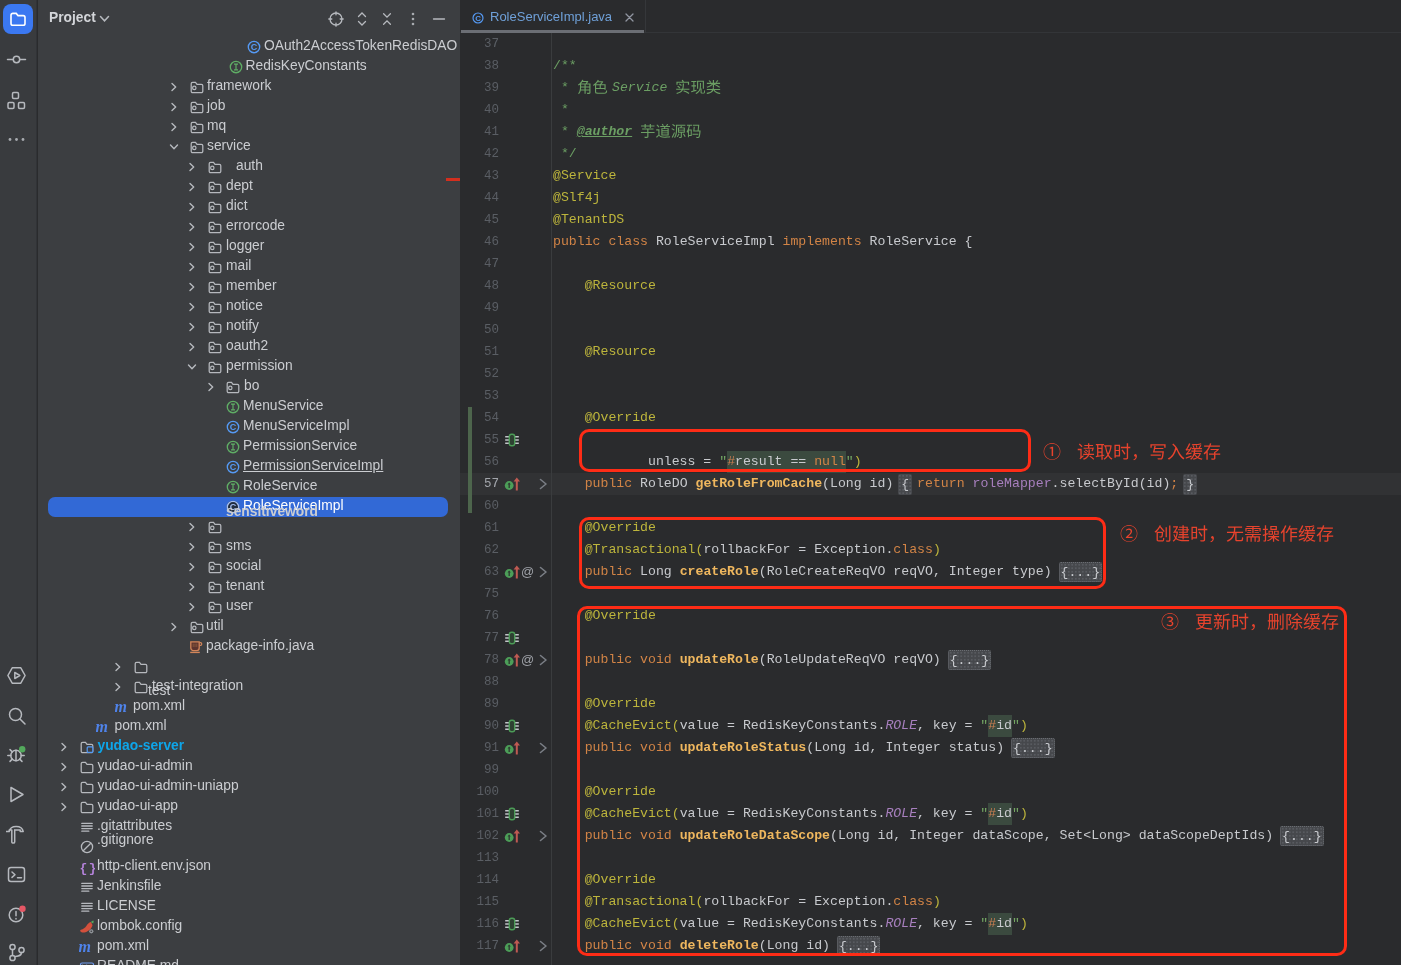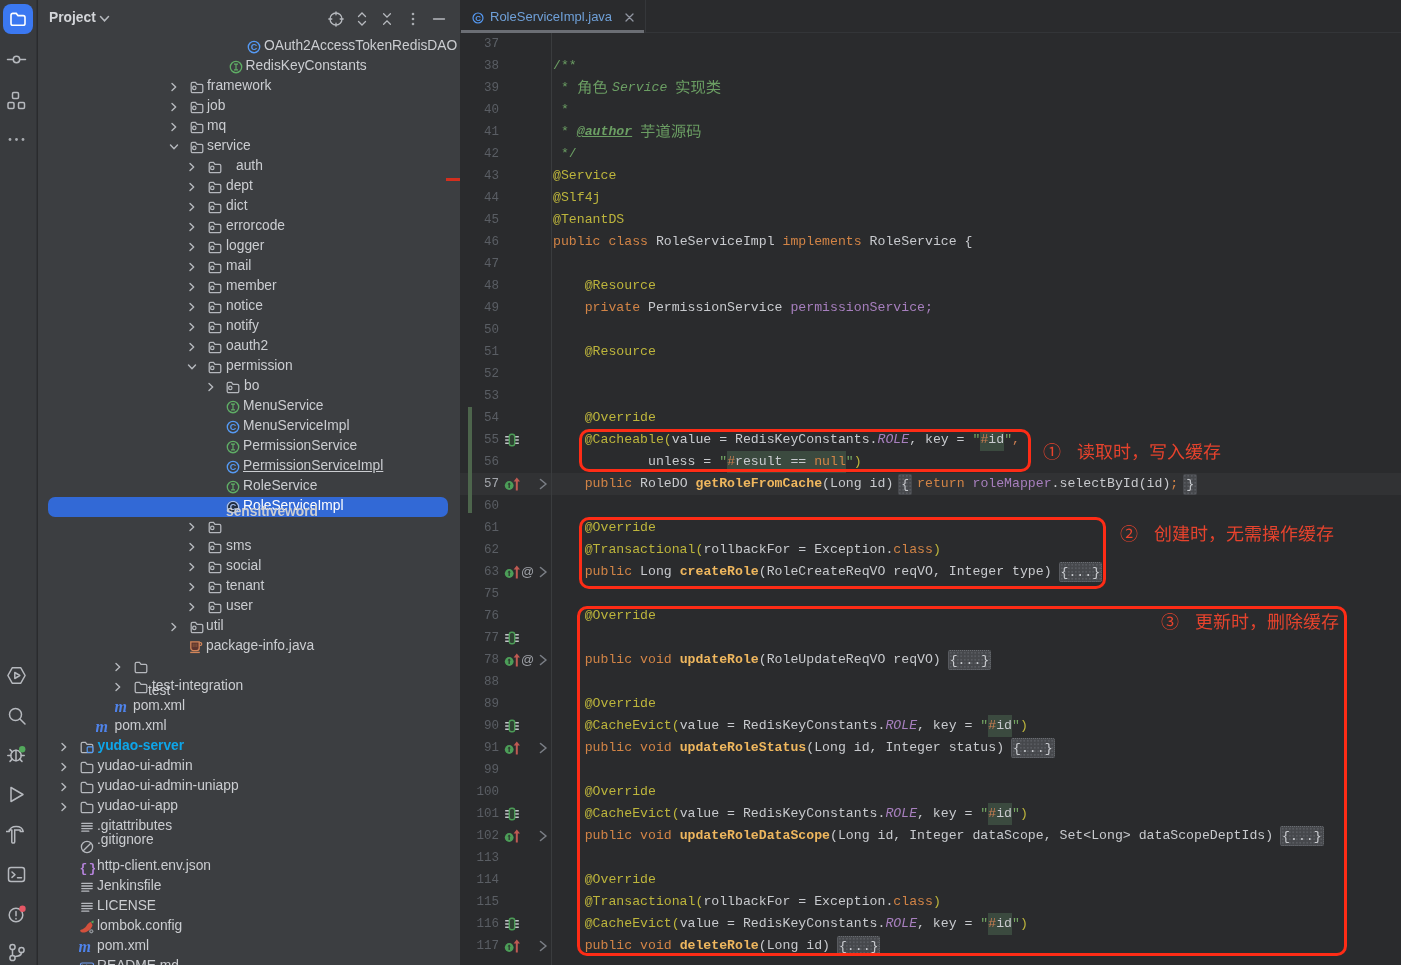--- a/index.html
+++ b/index.html
@@ -461,30 +461,30 @@
 <div class="cl" style="top:77px"><div class="ln" style="">39</div><div class="code" style="left:93px"><span class="c"> * </span></div></div>
 <div class="cl" style="top:99px"><div class="ln" style="">40</div><div class="code" style="left:93px"><span class="c"> *</span></div></div>
 <div class="cl" style="top:121px"><div class="ln" style="">41</div><div class="code" style="left:93px"><span class="c"> * </span><span class="c" style="font-weight:bold;font-style:italic;text-decoration:underline">@author</span></div></div>
 <div class="cl" style="top:143px"><div class="ln" style="">42</div><div class="code" style="left:93px"><span class="c"> */</span></div></div>
 <div class="cl" style="top:165px"><div class="ln" style="">43</div><div class="code" style="left:93px"><span class="a">@Service</span></div></div>
 <div class="cl" style="top:187px"><div class="ln" style="">44</div><div class="code" style="left:93px"><span class="a">@Slf4j</span></div></div>
 <div class="cl" style="top:209px"><div class="ln" style="">45</div><div class="code" style="left:93px"><span class="a">@TenantDS</span></div></div>
 <div class="cl" style="top:231px"><div class="ln" style="">46</div><div class="code" style="left:93px"><span class="k">public class </span>RoleServiceImpl <span class="k">implements </span>RoleService {</div></div>
 <div class="cl" style="top:253px"><div class="ln" style="">47</div><div class="code" style="left:93px"></div></div>
 <div class="cl" style="top:275px"><div class="ln" style="">48</div><div class="code" style="left:93px">    <span class="a">@Resource</span></div></div>
-<div class="cl" style="top:297px"><div class="ln" style="">49</div><div class="code" style="left:93px">    <span class="k">private </span>PermissionService <span class="f">permissionService;</span></div></div>
+<div class="cl" style="top:297px"><div class="ln" style="">49</div></div>
 <div class="cl" style="top:319px"><div class="ln" style="">50</div><div class="code" style="left:93px"></div></div>
 <div class="cl" style="top:341px"><div class="ln" style="">51</div><div class="code" style="left:93px">    <span class="a">@Resource</span></div></div>
 <div class="cl" style="top:363px"><div class="ln" style="">52</div></div>
 <div class="cl" style="top:385px"><div class="ln" style="">53</div><div class="code" style="left:93px"></div></div>
 <div class="cl" style="top:407px"><div class="ln" style="">54</div><div class="code" style="left:93px">    <span class="a">@Override</span></div></div>
 <div class="cl" style="top:429px"><div class="ln" style="">55</div><svg class="abs" style="left:44px;top:3px" width="16" height="16" viewBox="0 0 16 16">
       <path d="M1.2 4.7 h3.8 M1.2 8 h3.8 M1.2 11.3 h3.8 M11 4.7 h3.8 M11 8 h3.8 M11 11.3 h3.8" stroke="#c2c5c9" stroke-width="1.5"></path>
       <rect x="5.3" y="2.2" width="5.4" height="11.6" rx="2.2" fill="#2e4132" stroke="#4c9b57" stroke-width="1.4"></rect>
-    </svg><div class="code" style="left:93px">    <span class="a">@Cacheable(</span>value = RedisKeyConstants.<span class="sf">ROLE</span>, key = <span class="s">"</span><span class="inj"><span class="hash">#</span>id</span><span class="s">"</span><span class="hash">,</span></div></div>
+    </svg></div>
 <div class="cl" style="top:451px"><div class="ln" style="">56</div><div class="code" style="left:93px">            unless = <span class="s">"</span><span class="inj"><span class="hash">#</span>result == <span class="k">null</span></span><span class="s">"</span><span class="a">)</span></div></div>
 <div class="cl" style="top:473px"><div class="ln" style="color:#a2a5ab">57</div><svg class="abs" style="left:44px;top:3.5px" width="16" height="16" viewBox="0 0 16 16">
       <circle cx="5.2" cy="8.5" r="4.4" fill="#4c9e58"></circle>
       <path d="M5.2 6.2 v4.8" stroke="#2e4132" stroke-width="1.4"></path>
       <path d="M5.2 5.6 l1.7 1.9 h-3.4 z" fill="#2e4132"></path>
     </svg><svg class="abs" style="left:52.5px;top:4px" width="8" height="15" viewBox="0 0 8 15">
       <path d="M3.8 2.5 v11" stroke="#bf5a52" stroke-width="2"></path>
       <path d="M3.8 0.6 L7 4.6 H0.6 z" fill="#bf5a52"></path>
     </svg><svg class="abs" style="left:79px;top:4px" width="9" height="14" viewBox="0 0 9 14" fill="none">
       <path d="M1.5 2.5 L7 7 L1.5 11.5" stroke="#7a7e85" stroke-width="1.6" stroke-linecap="round" stroke-linejoin="round"></path>

